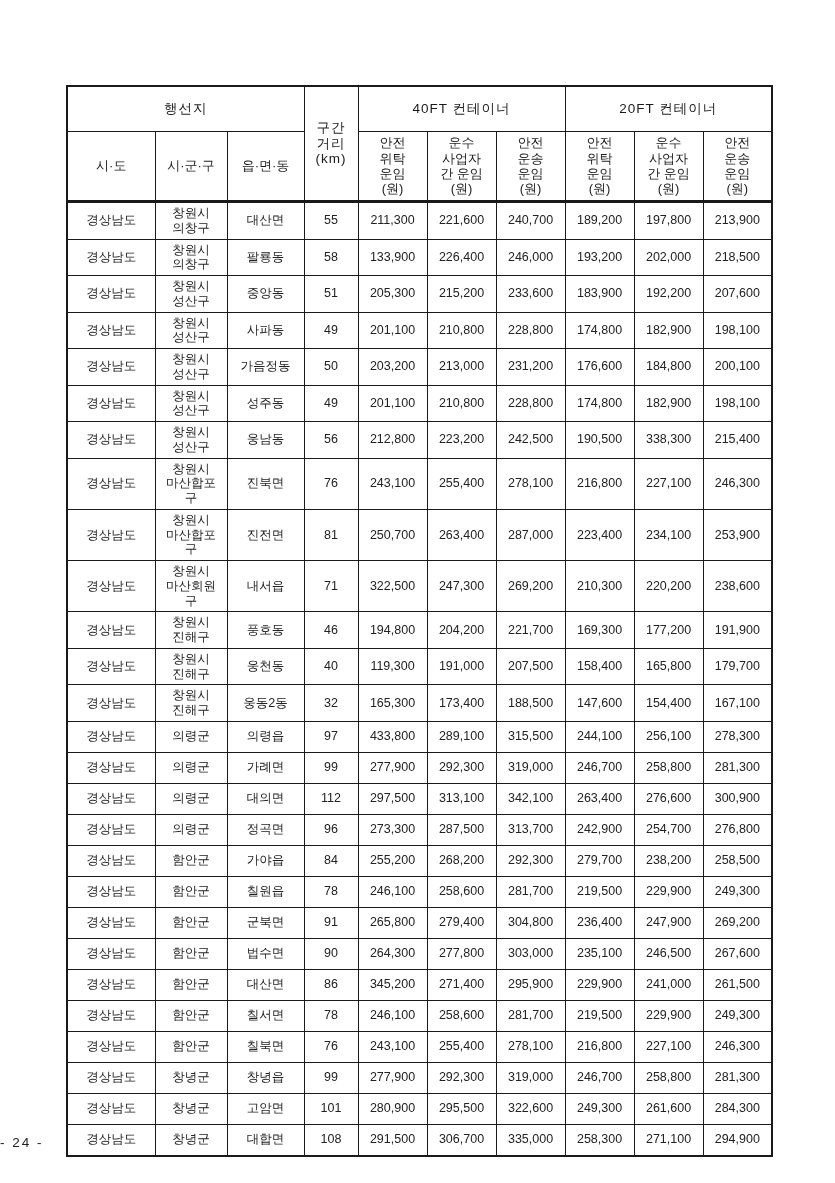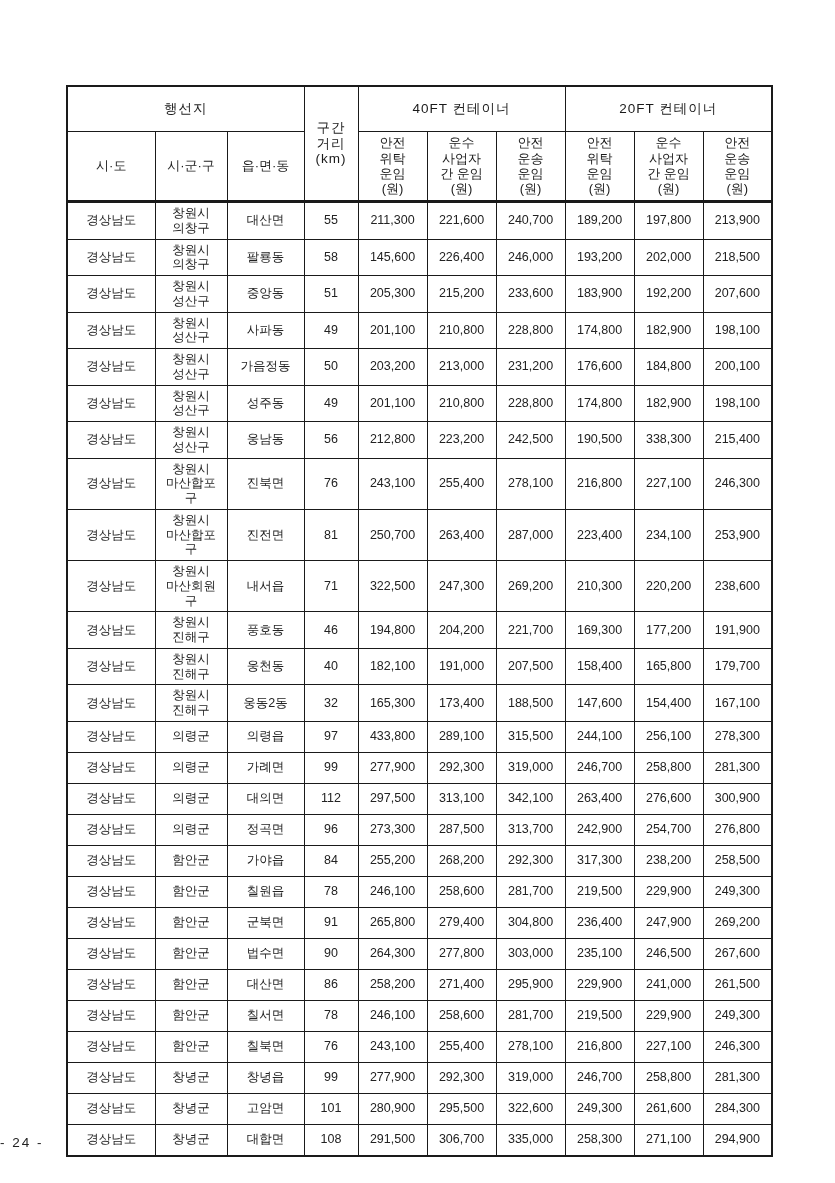--- a/index.html
+++ b/index.html
@@ -119,21 +119,21 @@
           <td>189,200</td>
           <td>197,800</td>
           <td>213,900</td>
         </tr>
         <tr>
           <td>경상남도</td>
           <td>창원시
 의창구</td>
           <td>팔룡동</td>
           <td>58</td>
-          <td>145,600</td>
+          <td>133,900</td>
           <td>226,400</td>
           <td>246,000</td>
           <td>193,200</td>
           <td>202,000</td>
           <td>218,500</td>
         </tr>
         <tr>
           <td>경상남도</td>
           <td>창원시
 성산구</td>
@@ -252,21 +252,21 @@
           <td>169,300</td>
           <td>177,200</td>
           <td>191,900</td>
         </tr>
         <tr>
           <td>경상남도</td>
           <td>창원시
 진해구</td>
           <td>웅천동</td>
           <td>40</td>
-          <td>182,100</td>
+          <td>119,300</td>
           <td>191,000</td>
           <td>207,500</td>
           <td>158,400</td>
           <td>165,800</td>
           <td>179,700</td>
         </tr>
         <tr>
           <td>경상남도</td>
           <td>창원시
 진해구</td>
@@ -328,21 +328,21 @@
           <td>276,800</td>
         </tr>
         <tr>
           <td>경상남도</td>
           <td>함안군</td>
           <td>가야읍</td>
           <td>84</td>
           <td>255,200</td>
           <td>268,200</td>
           <td>292,300</td>
-          <td>317,300</td>
+          <td>279,700</td>
           <td>238,200</td>
           <td>258,500</td>
         </tr>
         <tr>
           <td>경상남도</td>
           <td>함안군</td>
           <td>칠원읍</td>
           <td>78</td>
           <td>246,100</td>
           <td>258,600</td>
@@ -373,21 +373,21 @@
           <td>303,000</td>
           <td>235,100</td>
           <td>246,500</td>
           <td>267,600</td>
         </tr>
         <tr>
           <td>경상남도</td>
           <td>함안군</td>
           <td>대산면</td>
           <td>86</td>
-          <td>258,200</td>
+          <td>345,200</td>
           <td>271,400</td>
           <td>295,900</td>
           <td>229,900</td>
           <td>241,000</td>
           <td>261,500</td>
         </tr>
         <tr>
           <td>경상남도</td>
           <td>함안군</td>
           <td>칠서면</td>

